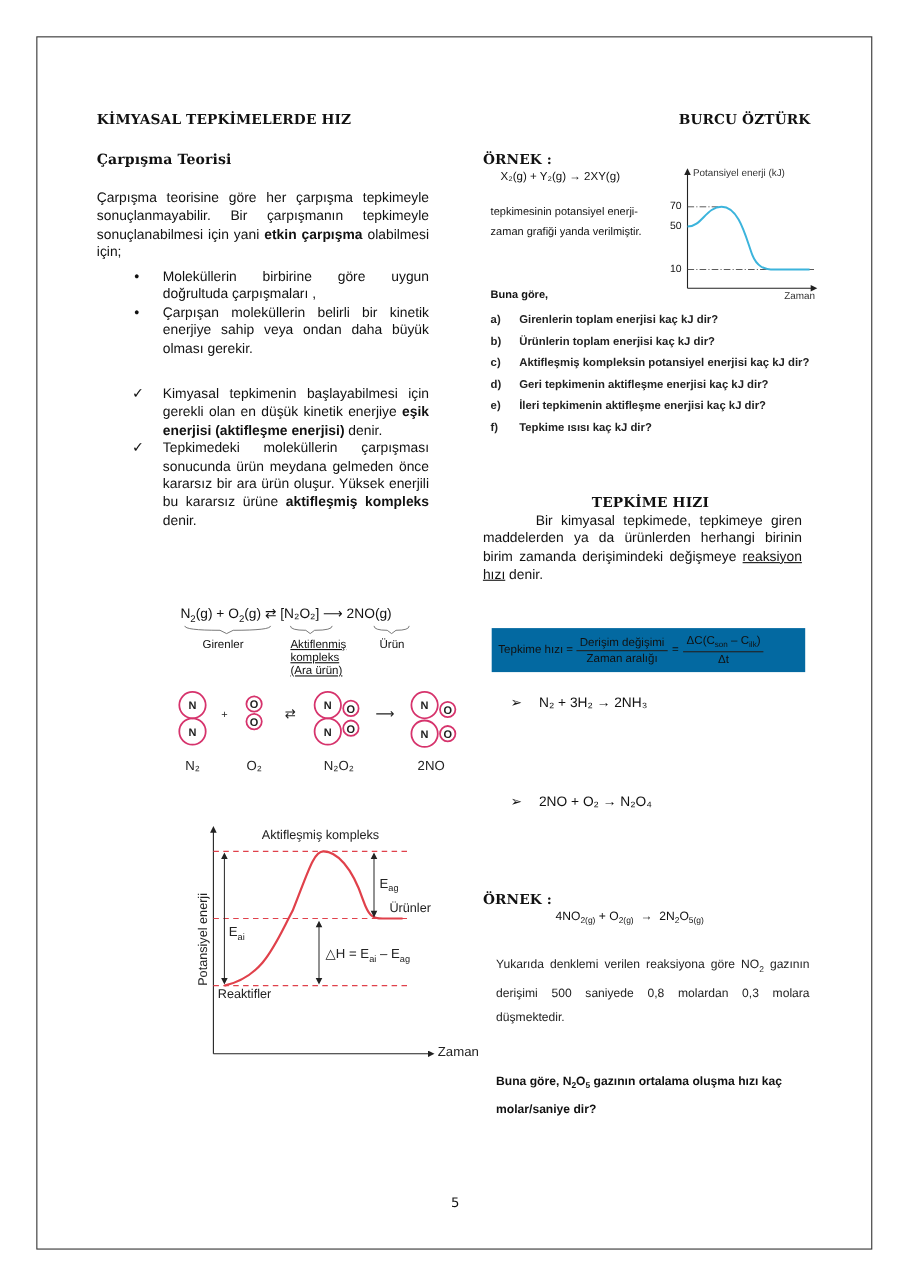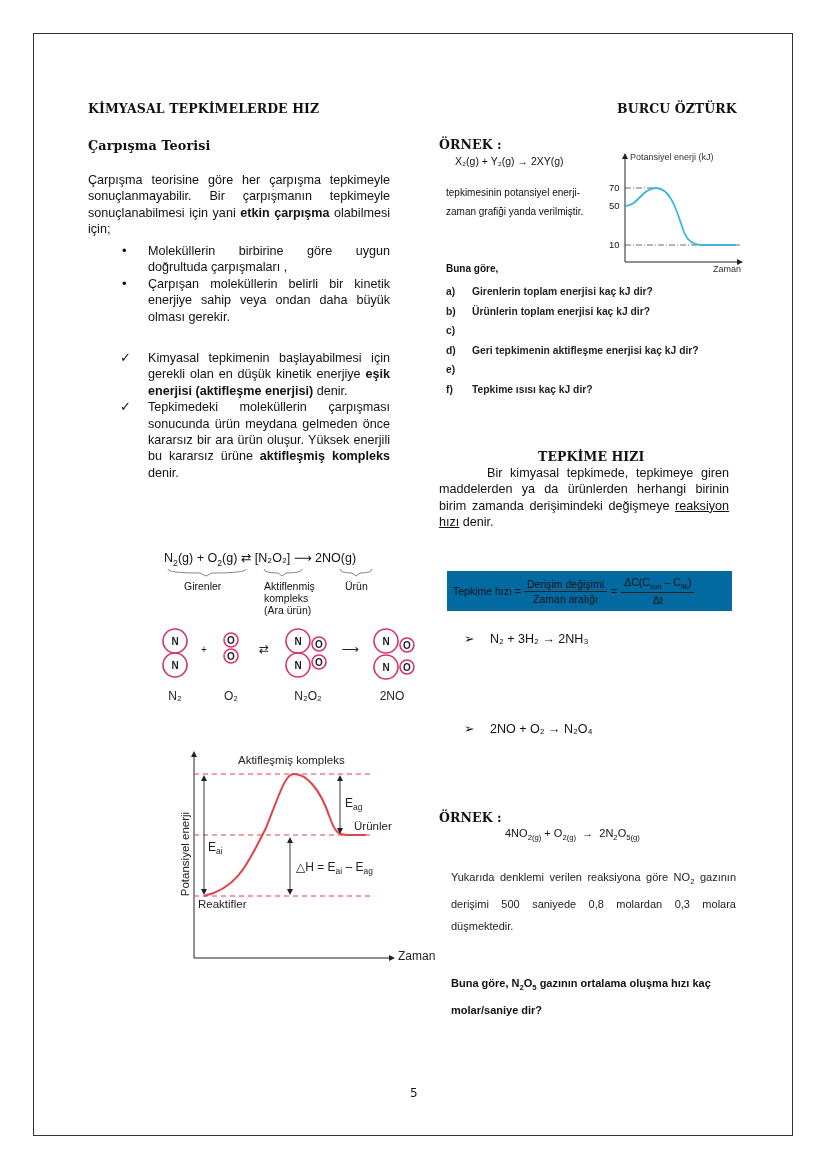--- a/index.html
+++ b/index.html
@@ -69,21 +69,21 @@
     <span>[N₂O₂]</span>
     <span>⟶</span>
     <span>2NO(g)</span>
   </div>
   <svg class="abs" style="left:0; top:17px;" width="250" height="10">
     <path d="M8 2 Q8 6 40 6 L46 9 L52 6 Q86 6 86 2" fill="none" stroke="#666" stroke-width="0.8"></path>
     <path d="M104 2 Q104 6 118 6 L122 9 L126 6 Q142 6 142 2" fill="none" stroke="#666" stroke-width="0.8"></path>
     <path d="M180 2 Q180 6 192 6 L196 9 L200 6 Q212 6 212 2" fill="none" stroke="#666" stroke-width="0.8"></path>
   </svg>
   <div class="abs" style="left:24px; top:30px; font-size:10.5px;">Girenler</div>
-  <div class="abs" style="left:104px; top:30px; font-size:10.5px; line-height:12px;">
+  <div class="abs" style="left:104px; top:30px; font-size:10.5px; line-height:12px;text-decoration:underline;">
     <div>Aktiflenmiş</div>
     <div>kompleks</div>
     <div>(Ara ürün)</div>
   </div>
   <div class="abs" style="left:185px; top:30px; font-size:10.5px;">Ürün</div>
 
   <svg class="abs" style="left:0; top:78px;" width="260" height="82">
     <g fill="none" stroke="#d6336c" stroke-width="1.6">
       <circle cx="15" cy="13" r="12"></circle>
         <circle cx="15" cy="37" r="12"></circle>
@@ -183,27 +183,29 @@
   <div class="row">
       <span class="lbl">a)</span>
       <span>Girenlerin toplam enerjisi kaç kJ dir?</span>
     </div>
   <div class="row">
       <span class="lbl">b)</span>
       <span>Ürünlerin toplam enerjisi kaç kJ dir?</span>
     </div>
   <div class="row">
       <span class="lbl">c)</span>
+      <span>Aktifleşmiş kompleksin potansiyel enerjisi kaç kJ dir?</span>
     </div>
   <div class="row">
       <span class="lbl">d)</span>
       <span>Geri tepkimenin aktifleşme enerjisi kaç kJ dir?</span>
     </div>
   <div class="row">
       <span class="lbl">e)</span>
+      <span>İleri tepkimenin aktifleşme enerjisi kaç kJ dir?</span>
     </div>
   <div class="row">
       <span class="lbl">f)</span>
       <span>Tepkime ısısı kaç kJ dir?</span>
     </div>
 </div>
 
 <div class="abs hdr" style="left:538px; top:449px;">TEPKİME HIZI</div>
 <div class="abs body-text" style="left:439px; top:465px; width:290px; text-indent:48px;">
   <span>Bir kimyasal tepkimede, tepkimeye giren maddelerden ya da ürünlerden herhangi birinin birim zamanda derişimindeki değişmeye</span>

